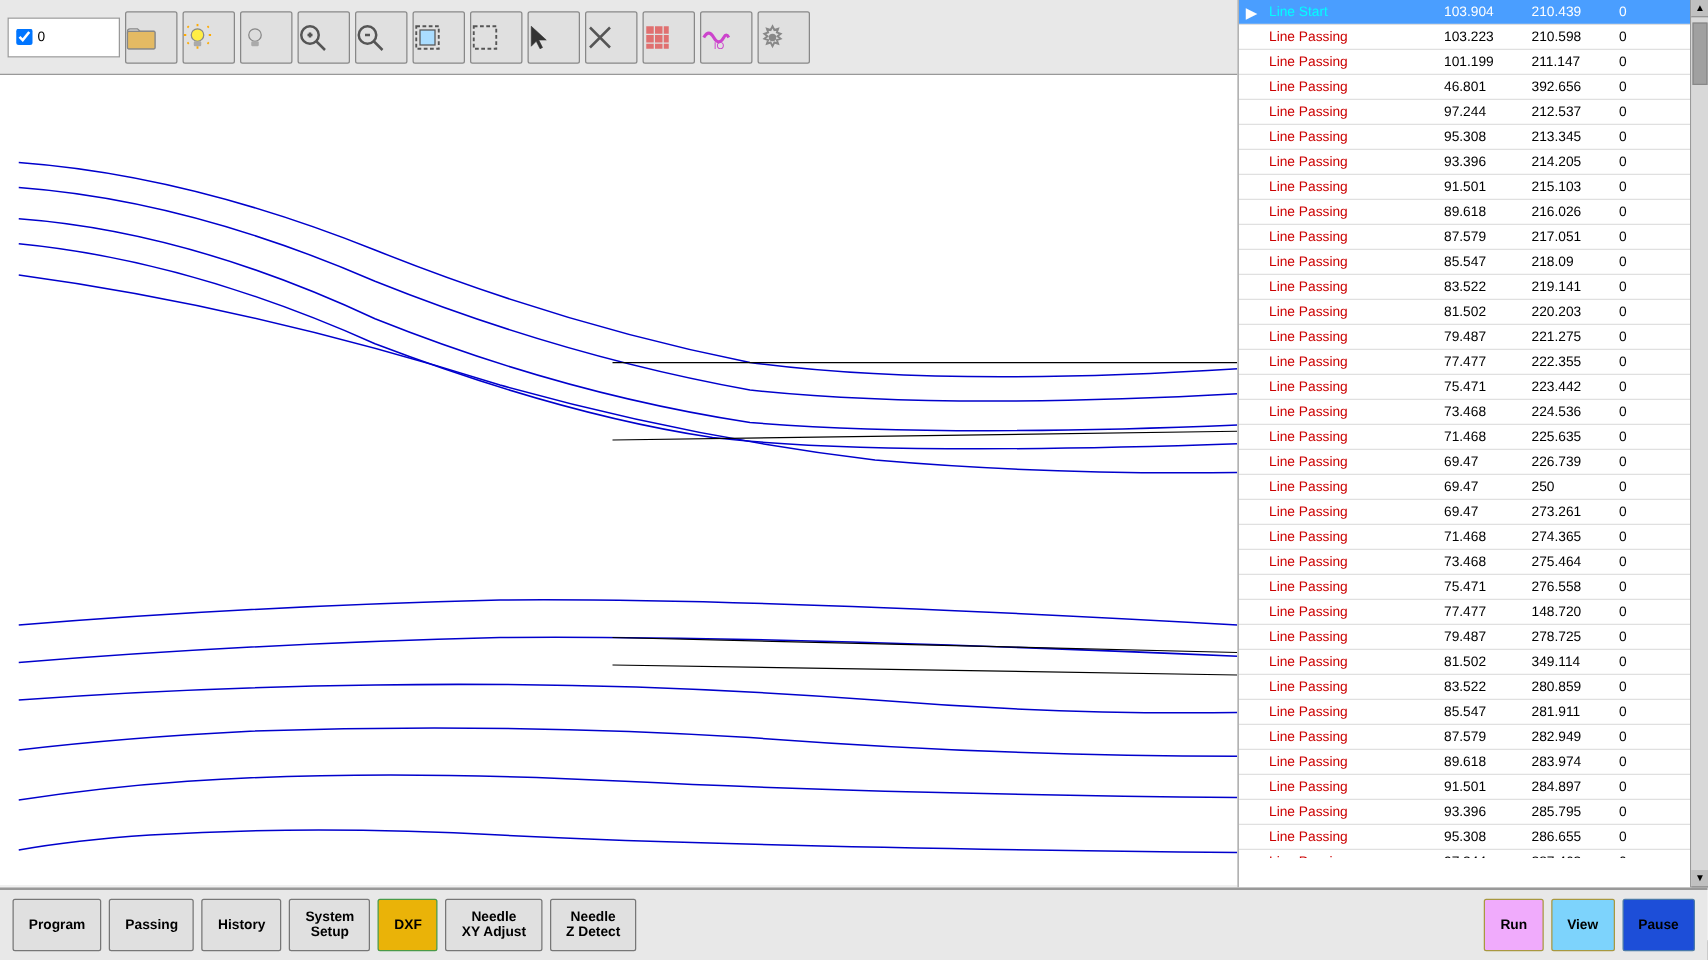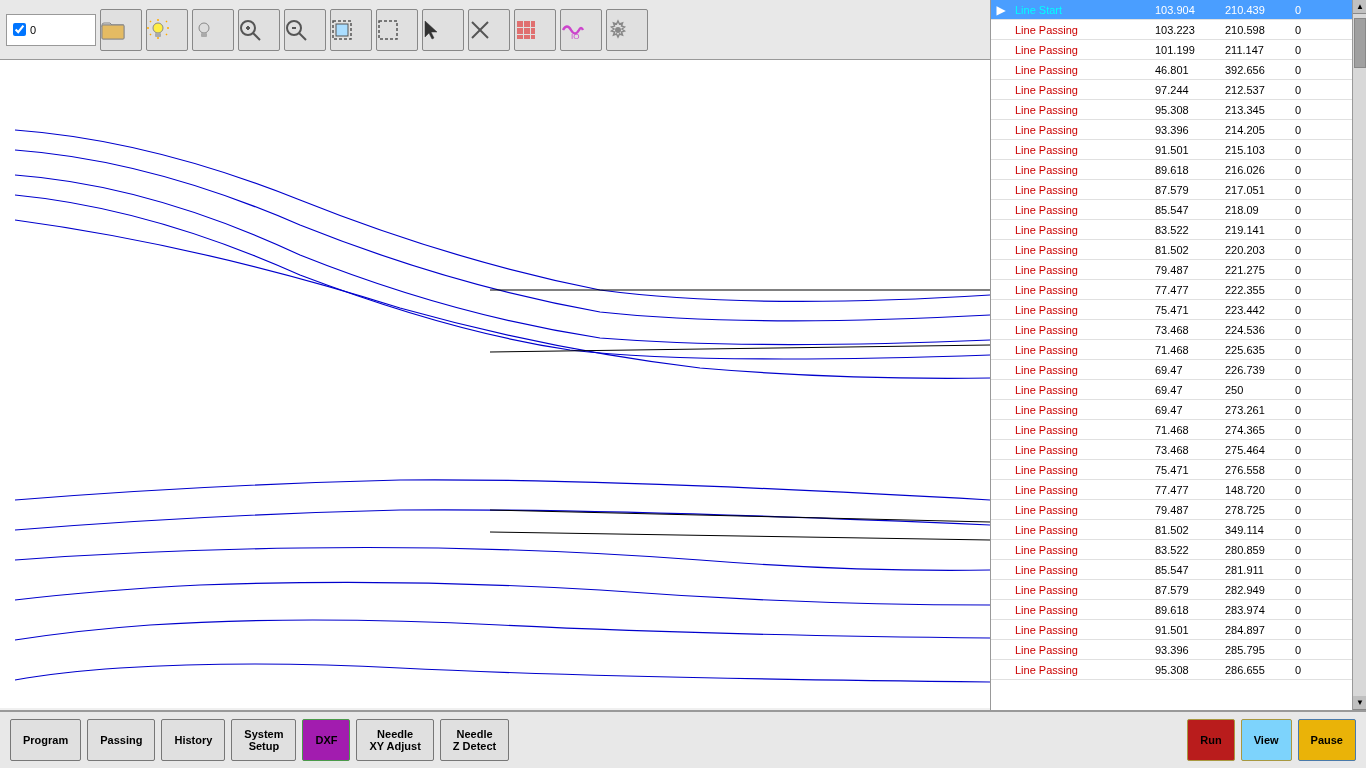--- a/index.html
+++ b/index.html
@@ -64,24 +64,24 @@
     #bottom-bar {
       position: absolute; bottom: 0; left: 0; width: 1366px; height: 58px;
       background: #e8e8e8; border-top: 2px solid #999;
       display: flex; align-items: center; padding: 6px 10px; gap: 6px;
     }
     .bottom-btn {
       height: 42px; padding: 0 12px; background: #e0e0e0; border: 1px solid #777;
       cursor: pointer; font-size: 11px; font-weight: bold; border-radius: 2px;
       display: flex; align-items: center; justify-content: center; white-space: nowrap;
     }
-    .bottom-btn.green { background: #a21caf; border-color: #4a9a4a; }
-    .bottom-btn.run-btn { background: #b91c1c; border-color: #a89840; margin-left: 37px; }
+    .bottom-btn.green { background: #eab308; border-color: #4a9a4a; }
+    .bottom-btn.run-btn { background: #f0abfc; border-color: #a89840; margin-left: 37px; }
     .bottom-btn.view-btn { background: #7dd3fc; border-color: #a89840; }
-    .bottom-btn.pause-btn { background: #eab308; border-color: #4a7aaa; }
+    .bottom-btn.pause-btn { background: #1d4ed8; border-color: #4a7aaa; }
     .spacer { flex: 1; }
 
     
     #v-scroll {
       position: absolute; top: 0; right: 0; width: 14px; height: 710px;
       background: #e0e0e0; border-left: 1px solid #999;
     }
     .vscroll-btn { width: 14px; height: 14px; background: #c0c0c0; border-bottom: 1px solid #888; cursor: pointer; display: flex; align-items: center; justify-content: center; font-size: 8px; }
     .vscroll-track { width: 14px; flex: 1; background: #d8d8d8; }
     .vscroll-thumb { width: 12px; height: 50px; background: #a0a0a0; border: 1px solid #888; margin: 0 1px; }

